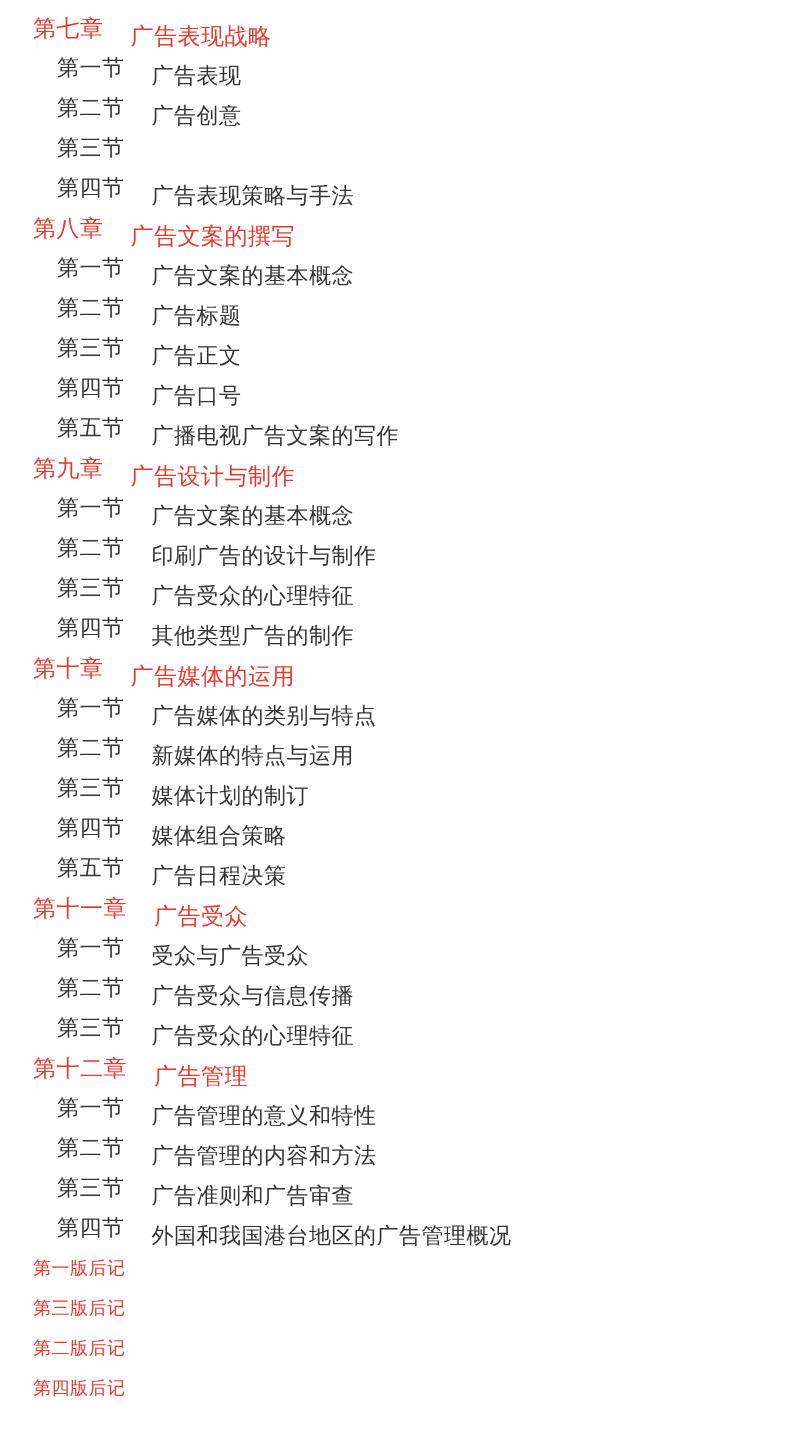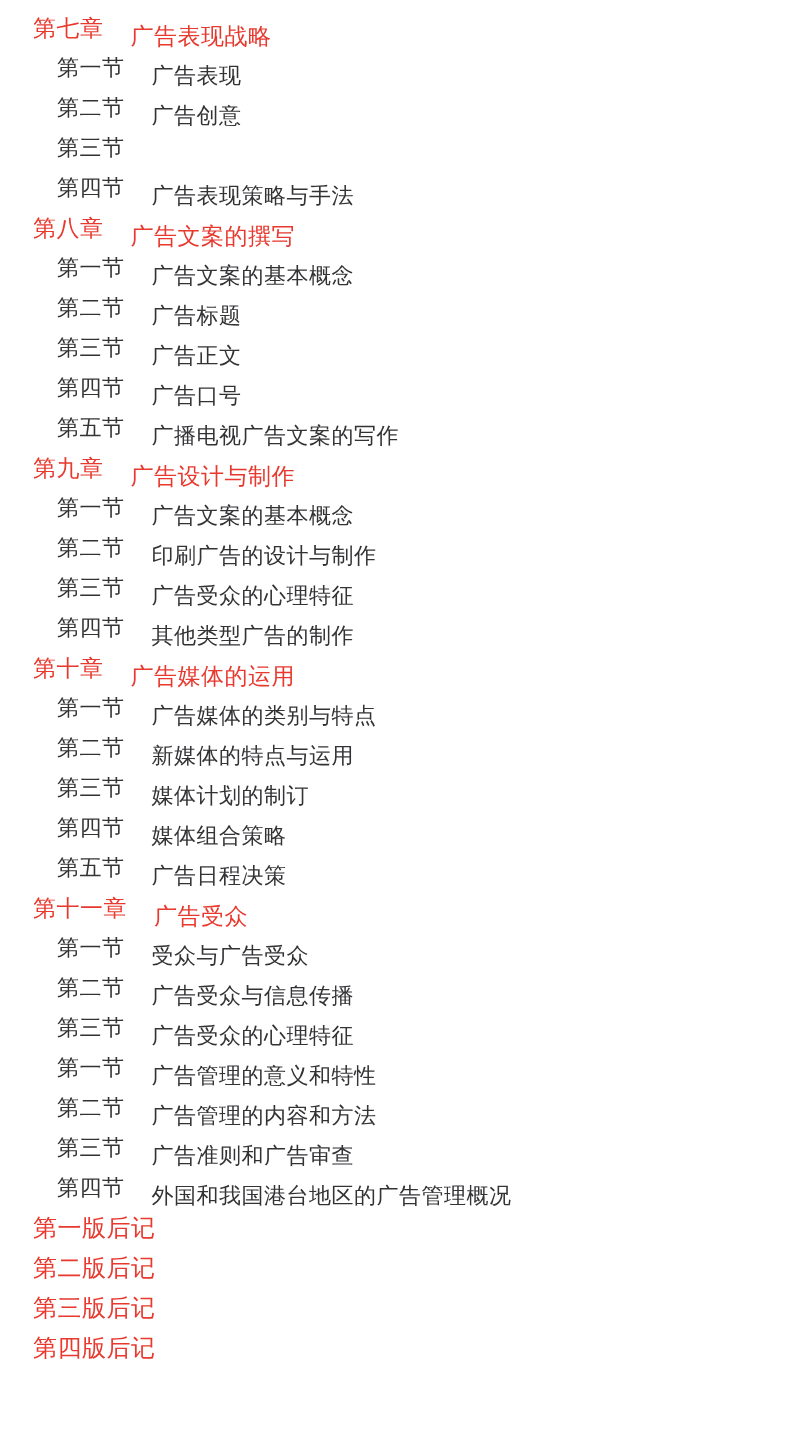--- a/index.html
+++ b/index.html
@@ -31,21 +31,21 @@
   }
   .section-row {
     padding-left: 57px;
     color: #333336;
     font-size: 22px;
     letter-spacing: 0.5px;
   }
   .afterword-row {
     padding-left: 33px;
     color: #e8392f;
-    font-size: 24px;
+    font-size: 18px;
     letter-spacing: 0.5px;
   }
   .entry-title {
     margin-left: 27px;
     margin-top: 16px;
   }
 </style>
 </head>
 <body>
 
@@ -146,41 +146,45 @@
       <span class="entry-title">受众与广告受众</span>
     </div>
     <div class="row section-row">
       <span class="entry-label">第二节</span>
       <span class="entry-title">广告受众与信息传播</span>
     </div>
     <div class="row section-row">
       <span class="entry-label">第三节</span>
       <span class="entry-title">广告受众的心理特征</span>
     </div>
+    <div class="row chapter-row">
+      <span class="entry-label">第十二章</span>
+      <span class="entry-title">广告管理</span>
+    </div>
     <div class="row section-row">
       <span class="entry-label">第一节</span>
       <span class="entry-title">广告管理的意义和特性</span>
     </div>
     <div class="row section-row">
       <span class="entry-label">第二节</span>
       <span class="entry-title">广告管理的内容和方法</span>
     </div>
     <div class="row section-row">
       <span class="entry-label">第三节</span>
       <span class="entry-title">广告准则和广告审查</span>
     </div>
     <div class="row section-row">
       <span class="entry-label">第四节</span>
       <span class="entry-title">外国和我国港台地区的广告管理概况</span>
     </div>
     <div class="row afterword-row">
       <span>第一版后记</span>
     </div>
     <div class="row afterword-row">
-      <span>第二版后记</span>
+      <span>第三版后记</span>
     </div>
     <div class="row afterword-row">
-      <span>第三版后记</span>
+      <span>第二版后记</span>
     </div>
     <div class="row afterword-row">
       <span>第四版后记</span>
     </div>
   </div>
 
 </body></html>

